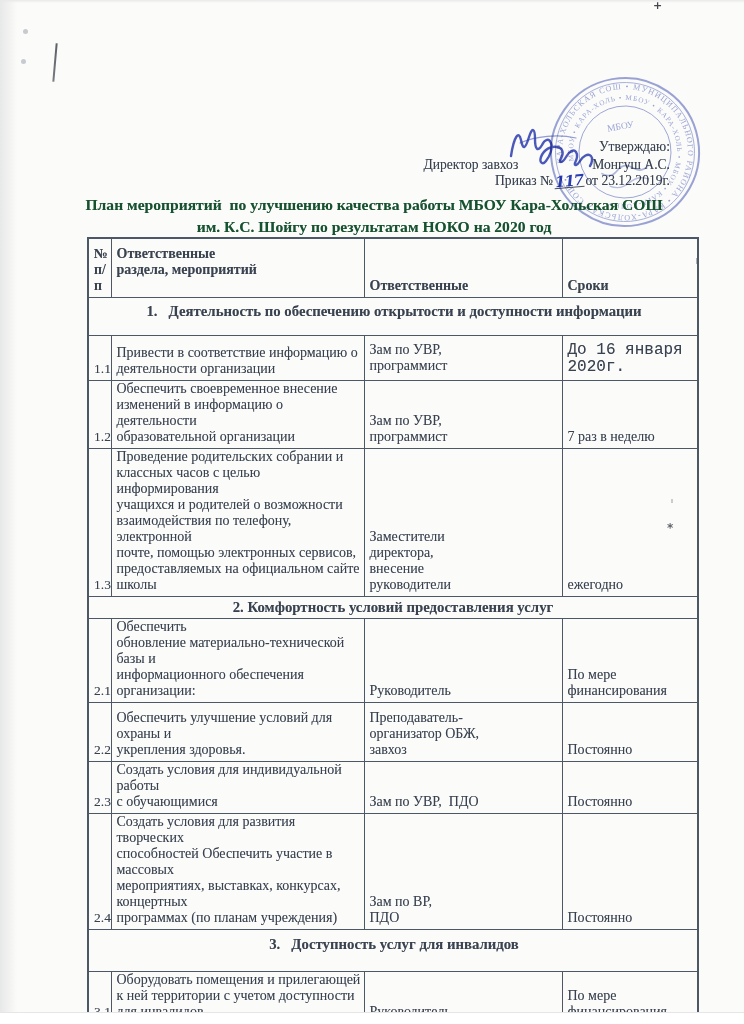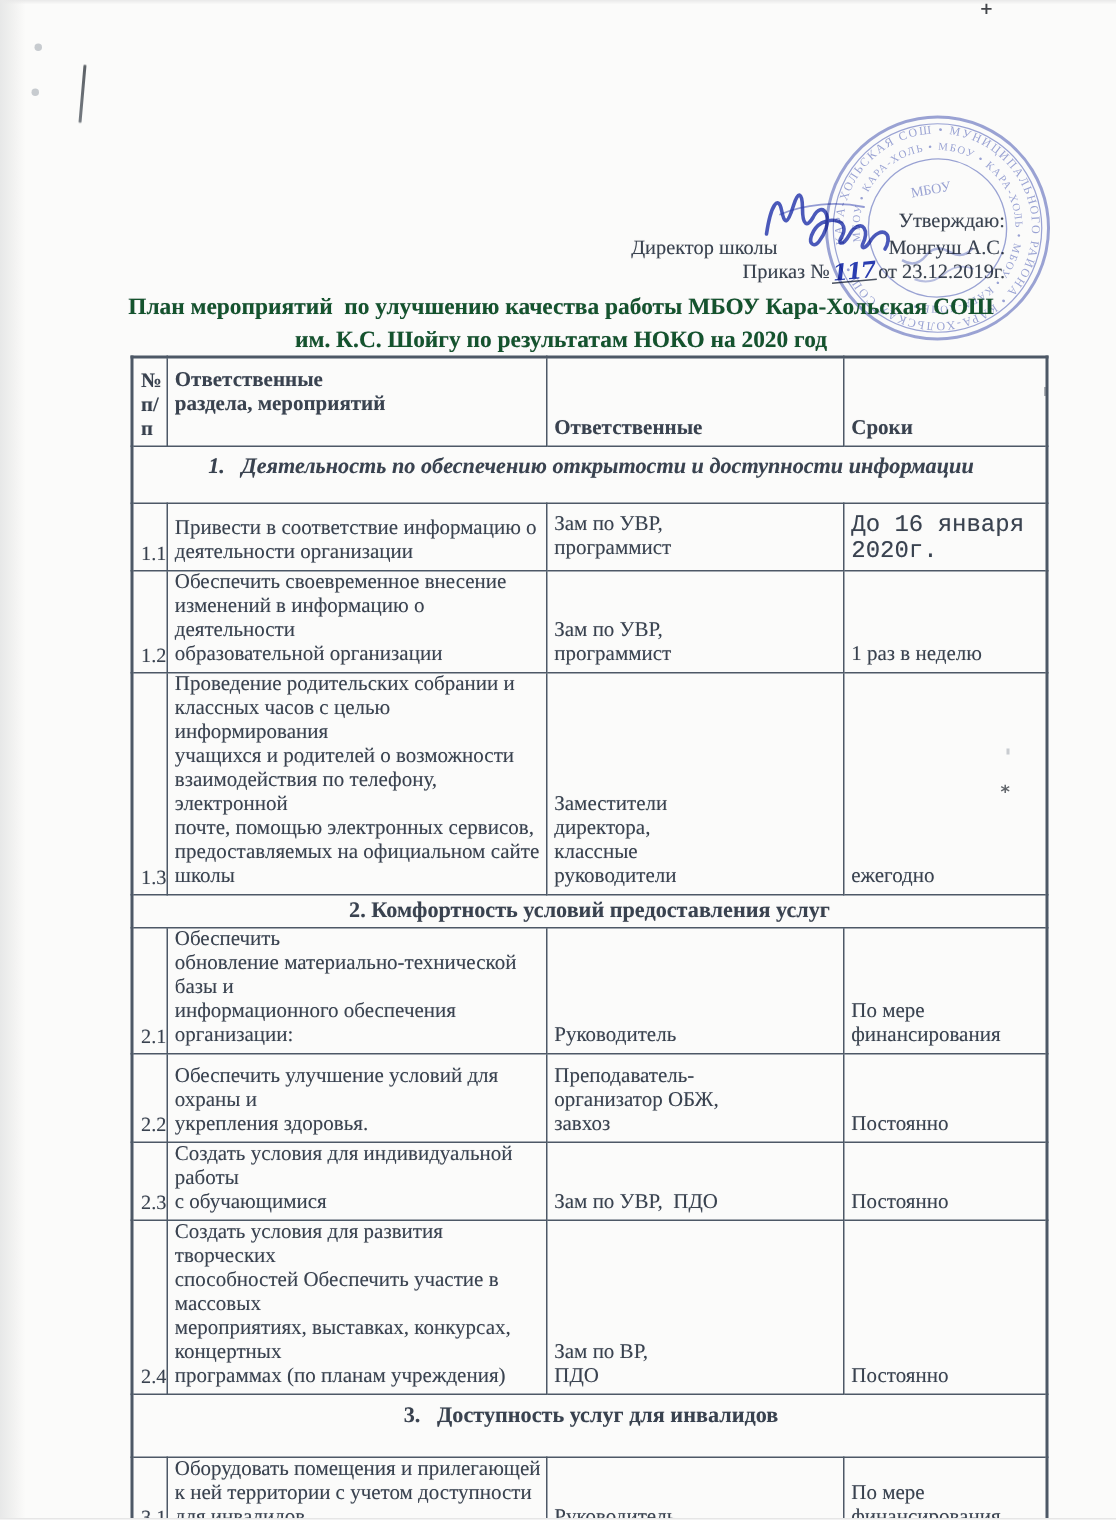--- a/index.html
+++ b/index.html
@@ -53,21 +53,21 @@
     padding:0 3px 3px 5px;overflow:hidden;white-space:pre-line;}
   table.plan{border:2px solid #4d5866;}
   col.w1{width:23px;} col.w2{width:253px;} col.w3{width:198px;} col.w4{width:136px;}
   td.c1{padding:0 1px 3px 2px;font-size:13.5px;}
   td.c3{padding-left:7px;}
   td.c4{padding-left:6px;}
   tr.hdr{height:50px;} tr.hdr td{font-weight:bold;}
   tr.hdr td.c1,tr.hdr td.c2{vertical-align:top;padding-top:7px;}
   tr.hdr td.c1{font-size:13.8px;}
   tr.sec td{font-weight:bold;text-align:center;font-size:14.8px;}
-  tr.sec1{height:38px;} tr.sec1 td{vertical-align:top;padding-top:5px;font-style:italic;}
+  tr.sec1{height:38px;} tr.sec1 td{vertical-align:top;padding-top:5px;}
   tr.sec2{height:22px;} tr.sec2 td{vertical-align:middle;padding:1px 0 2px;font-family:Liberation Serif, serif;}
   tr.sec3{height:42px;margin-top:24px;} tr.sec3 td{vertical-align:top;padding-top:6px;}
   tr.r11{height:45px;} tr.r12{height:53px;} tr.r13{height:125px;}
   tr.r21{height:63px;} tr.r22{height:59px;} tr.r23{height:45px;} tr.r24{height:83px;}
   tr.r31{height:48px;}
   td.alt-font{font-family:Liberation Mono, monospace;font-size:16px;line-height:17px;}
   tr.r11 td.c3,tr.r11 td.c4{vertical-align:top;padding-top:6px;}
 </style>
 </head>
 <body>
@@ -80,21 +80,21 @@
   <div class="hole hole2"></div>
   <div class="pen-mark"></div>
   <div class="speck-top">+</div>
   <div class="speck-a"></div>
   <div class="speck-b">*</div>
   <div class="speck-c"></div>
 
   <div class="approval">
     <div>Утверждаю:</div>
     <div class="row2">
-      <span>Директор школы</span><span class="sig-gap"></span><span>Монгуш А.С.</span>
+      <span>Директор завхоз</span><span class="sig-gap"></span><span>Монгуш А.С.</span>
     </div>
     <div>
       <span>Приказ №</span><span class="order-no">117</span><span>от 23.12.2019г.</span>
     </div>
   </div>
 
   <svg class="signature-svg" width="108" height="52" viewBox="0 0 108 52">
     <path d="M5,38 C8,18 13,12 15,22 C17,32 19,32 23,19 C26,9 29,10 29,21 C29,32 32,34 36,27 C39,21 43,20 45,25 C47,30 44,38 40,43 C37,47 33,45 35,39 C38,31 45,28 51,29 C57,30 58,35 55,40 C52,45 56,46 60,39 C63,33 68,31 70,34 C72,37 71,41 69,45 C68,48 71,48 74,43 C77,38 82,35 85,38 C87,40 86,45 84,48" fill="none" stroke="#2b3cae" stroke-width="2.4" stroke-linecap="round" opacity="0.85"></path>
     <path d="M14,25 C30,18 52,16 70,20" fill="none" stroke="#2b3cae" stroke-width="1.2" stroke-linecap="round" opacity="0.5"></path>
   </svg>
@@ -154,34 +154,34 @@
         <td class="c4 alt-font">До 16 января
 2020г.</td>
       </tr>
       <tr class="r r12">
         <td class="c1">1.2.</td>
         <td class="c2">Обеспечить своевременное внесение
 изменений в информацию о деятельности
 образовательной организации</td>
         <td class="c3">Зам по УВР,
 программист</td>
-        <td class="c4">1 раз в неделю</td>
+        <td class="c4">7 раз в неделю</td>
       </tr>
       <tr class="r r13">
         <td class="c1">1.3.</td>
         <td class="c2">Проведение родительских собрании и
 классных часов с целью информирования
 учащихся и родителей о возможности
 взаимодействия по телефону, электронной
 почте, помощью электронных сервисов,
 предоставляемых на официальном сайте
 школы</td>
         <td class="c3">Заместители
 директора,
-классные
+внесение
 руководители</td>
         <td class="c4">ежегодно</td>
       </tr>
 
       <tr class="sec sec2">
         <td colspan="4">2. Комфортность условий предоставления услуг</td>
       </tr>
       <tr class="r r21">
         <td class="c1">2.1.</td>
         <td class="c2">Обеспечить

